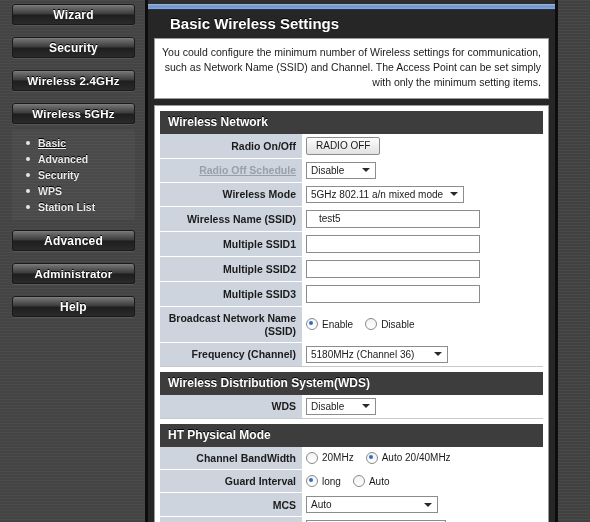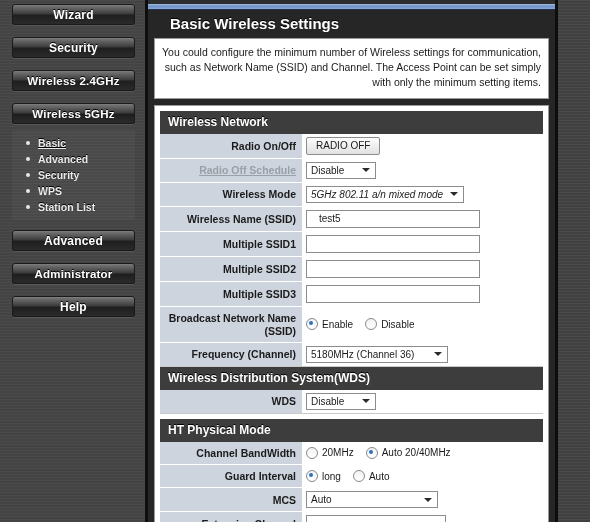--- a/index.html
+++ b/index.html
@@ -203,21 +203,21 @@
   .sel .arr {
     position: absolute;
     right: 5px; top: 50%;
     margin-top: -2px;
     width: 0; height: 0;
     border-left: 4px solid transparent;
     border-right: 4px solid transparent;
     border-top: 4px solid #2a2a2a;
   }
   .sel.w-auto { min-width: 46px; }
-  .sel.w-mode { min-width: 134px; font-style: italic; }
+  .sel.w-mode { min-width: 134px; }
   .sel.w-freq { min-width: 118px; }
   .sel.w-mcs  { min-width: 108px; }
   .sel.w-ext  { min-width: 116px; }
 
   .txt {
     background: #ffffff;
     border: 1px solid #8c8c8c;
     height: 14px;
     width: 148px;
     font-size: 10px;
@@ -409,21 +409,21 @@
             <div class="lab">Frequency (Channel)</div>
             <div class="fld">
               <div class="sel w-freq">
                 <span>5180MHz (Channel 36)</span>
                 <span class="arr"></span>
               </div>
             </div>
           </div>
         </div>
 
-        <div class="section-head" style="">Wireless Distribution System(WDS)</div>
+        <div class="section-head" style="margin-top:5px;">Wireless Distribution System(WDS)</div>
         <div class="rows">
           <div class="row">
             <div class="lab">WDS</div>
             <div class="fld">
               <div class="sel w-auto">
                 <span>Disable</span>
                 <span class="arr"></span>
               </div>
             </div>
           </div>

